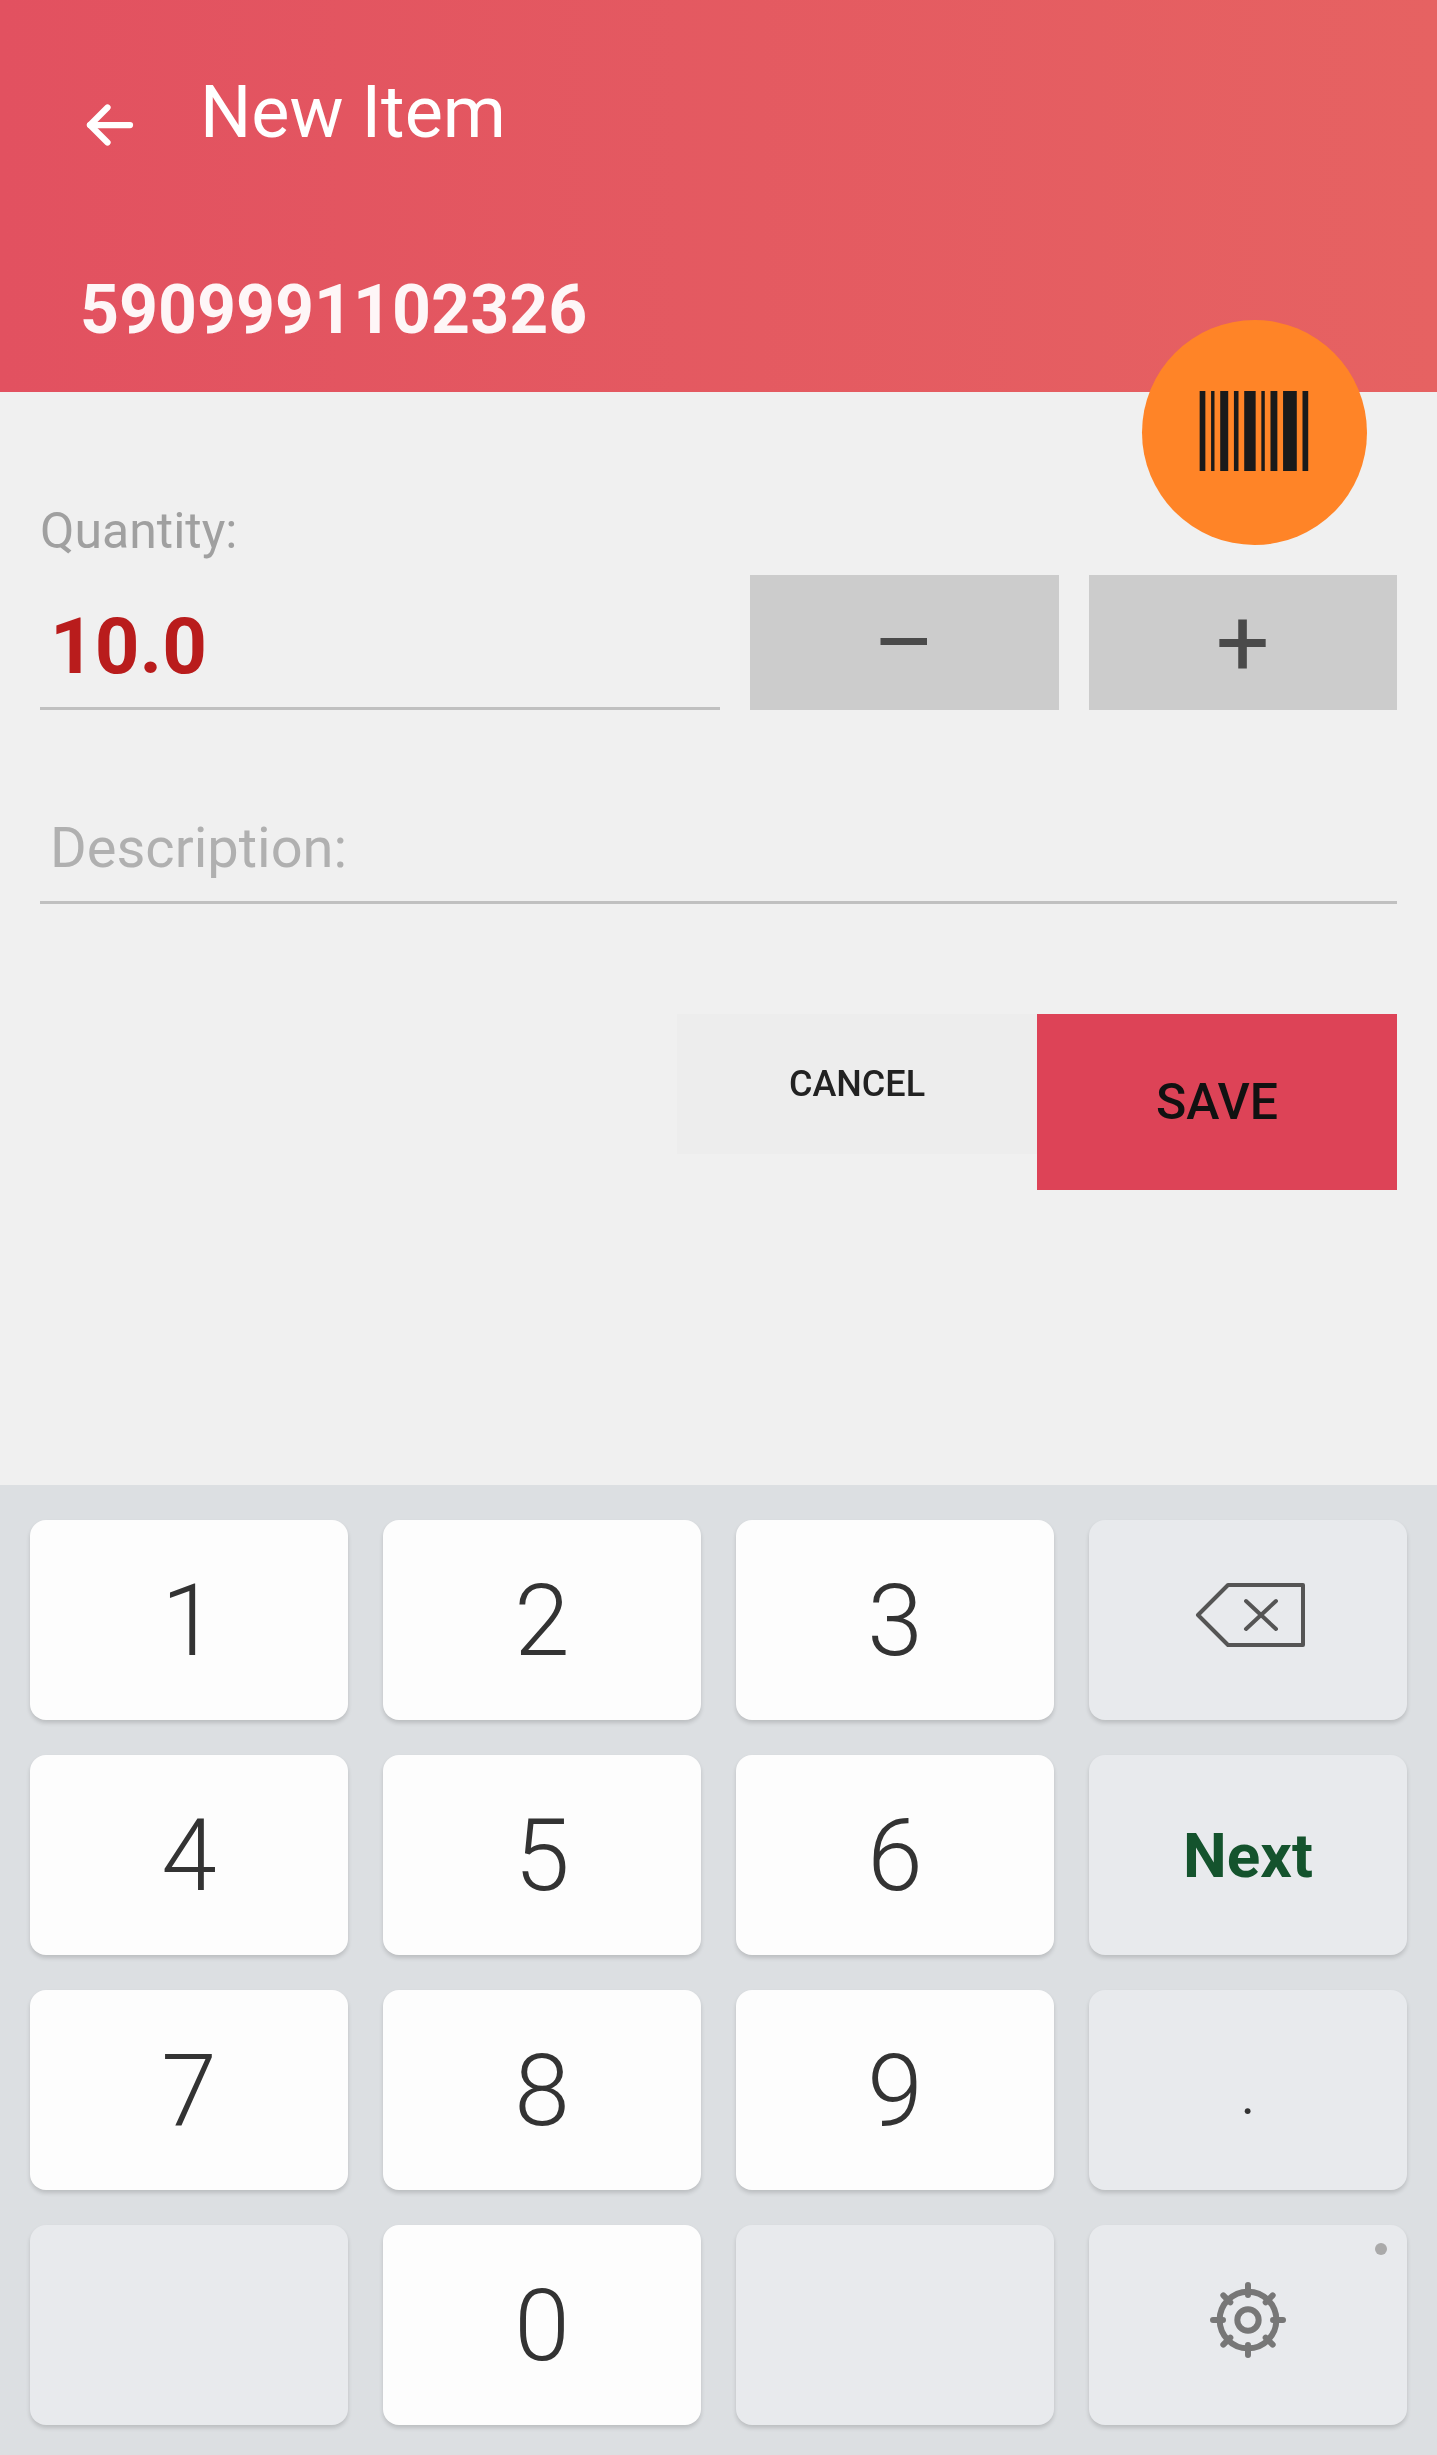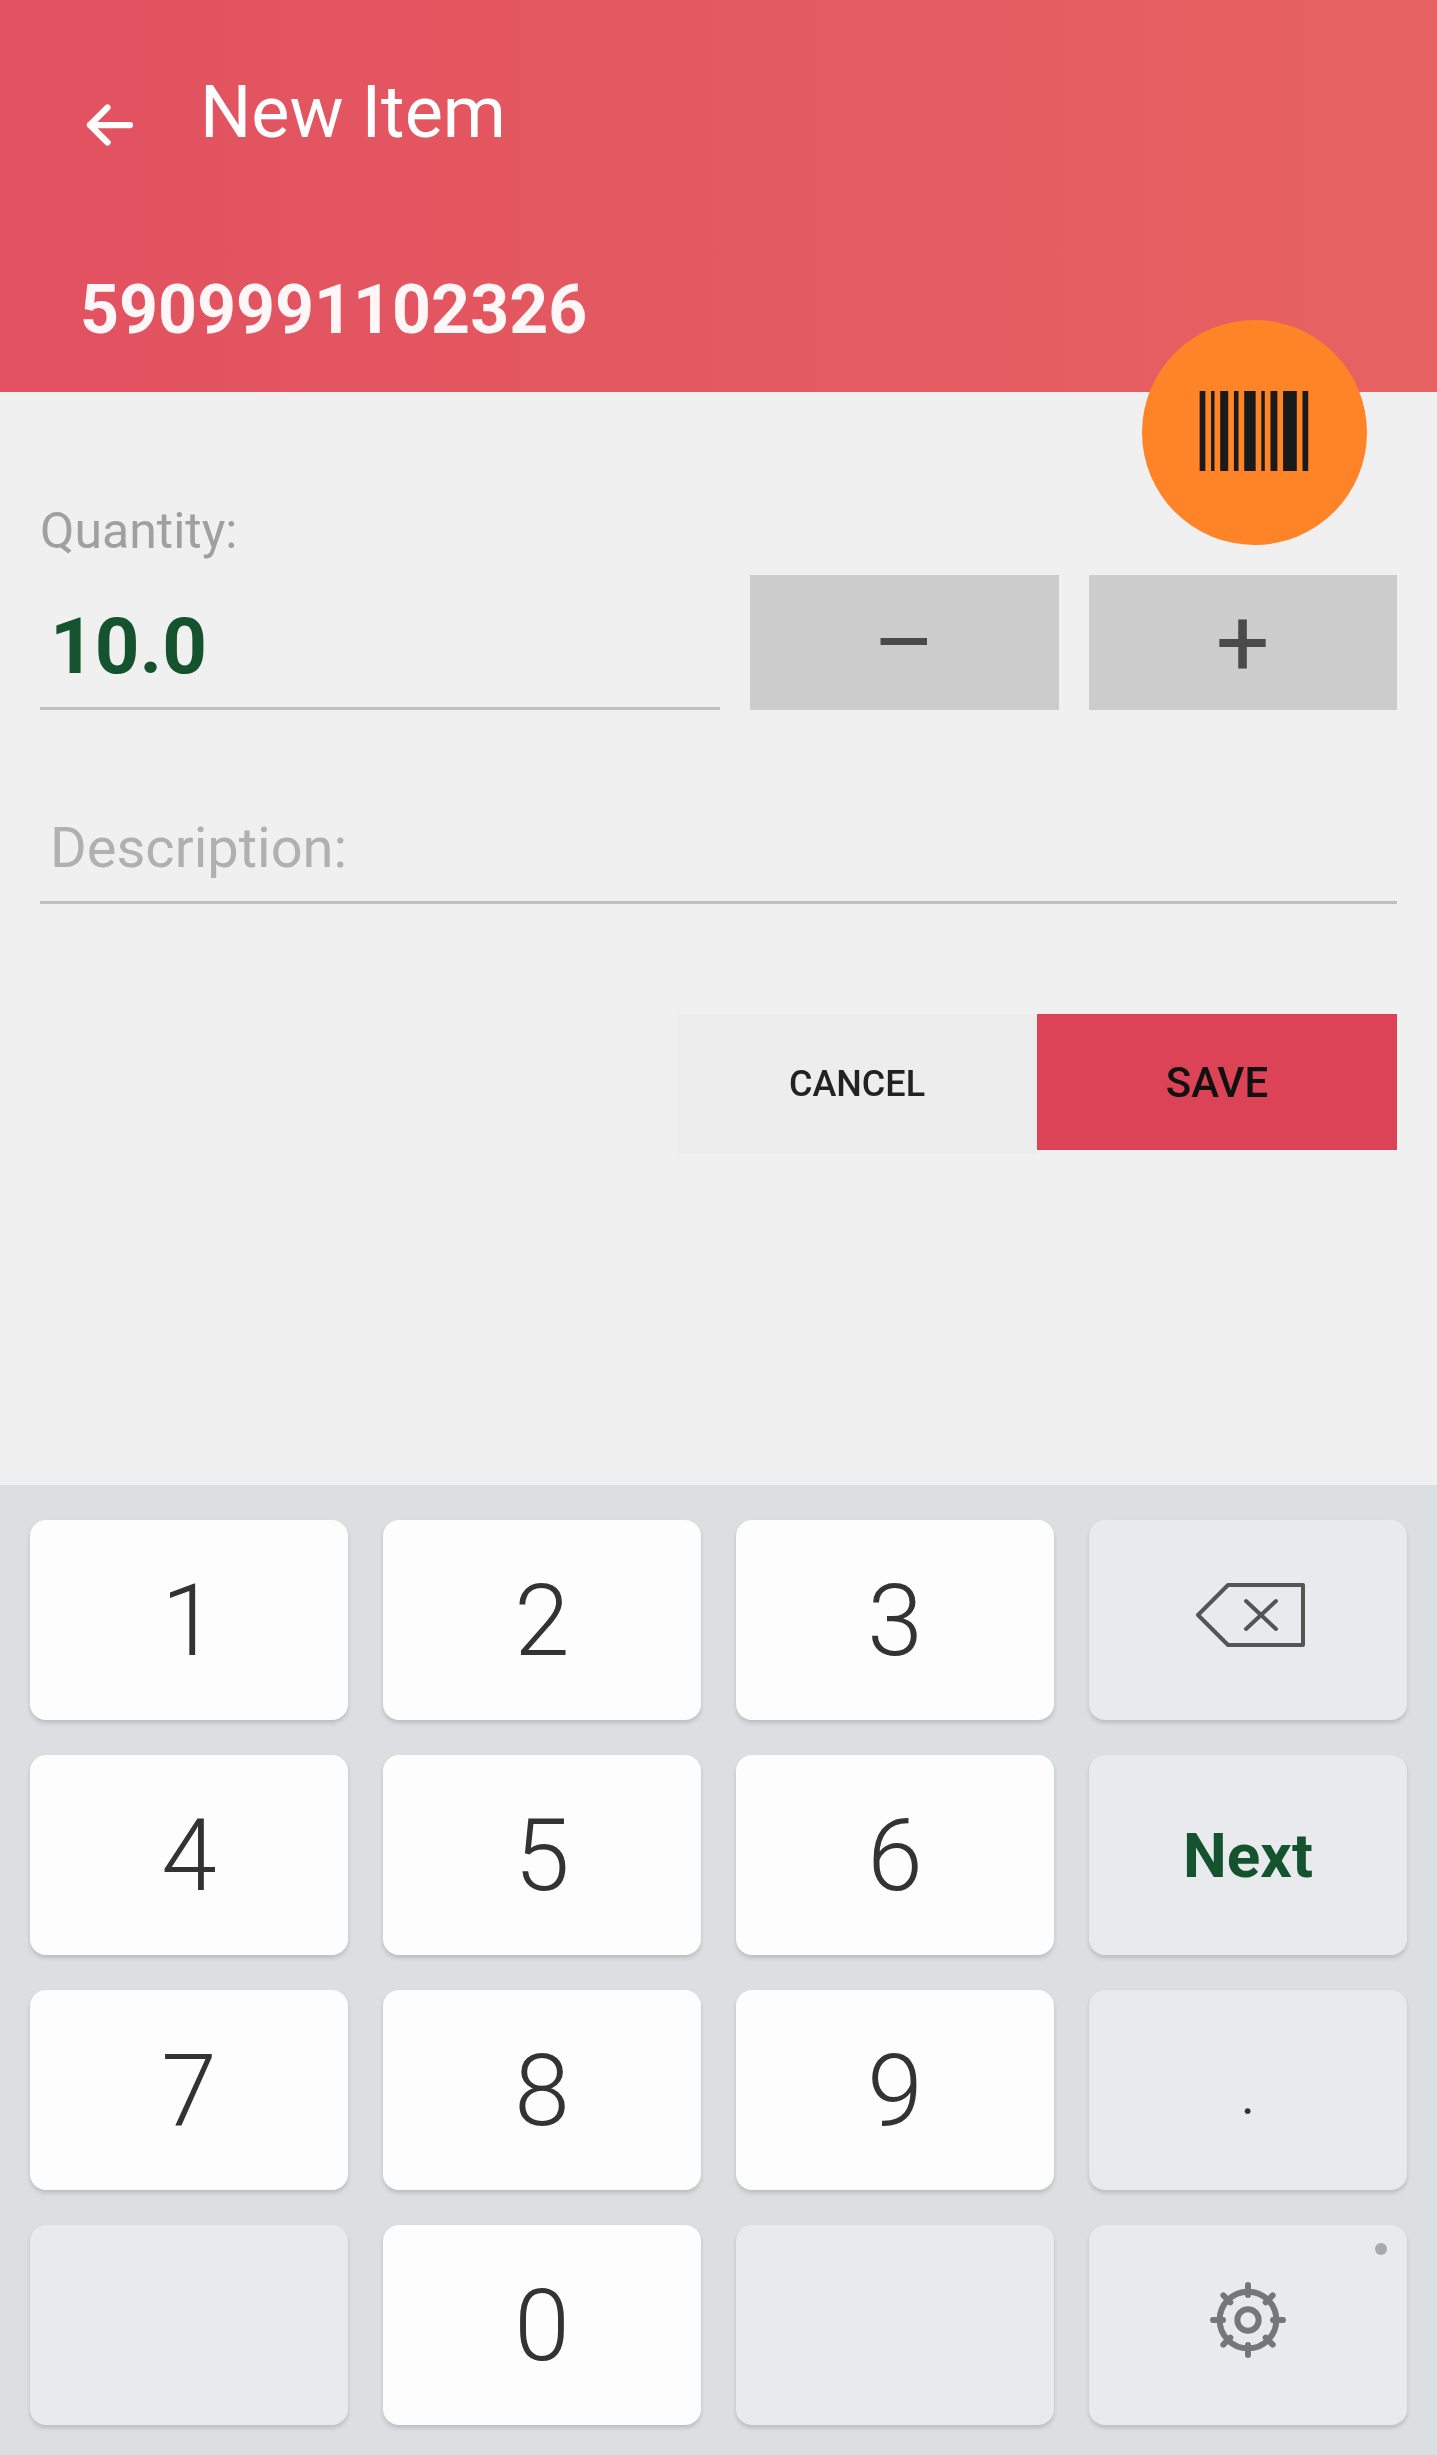--- a/index.html
+++ b/index.html
@@ -74,21 +74,21 @@
       align-items: flex-end;
       gap: 30px;
       margin-top: 15px;
     }
     .quantity-input {
       border: none;
       border-bottom: 3px solid #c0c0c0;
       background: transparent;
       font-size: 78px;
       font-weight: 700;
-      color: #14532d;
+      color: #b91c1c;
       width: 680px;
       padding: 15px 10px;
       outline: none;
     }
     .step-btn {
       width: 315px;
       height: 135px;
       background: #cccccc;
       border: none;
       font-size: 95px;
@@ -120,24 +120,24 @@
       height: 140px;
       background: #ededed;
       border: none;
       font-size: 36px;
       font-weight: 500;
       color: #222;
       cursor: pointer;
     }
     .save-btn {
       width: 360px;
-      height: 136px;
+      height: 176px;
       background: #dd4357;
       border: none;
-      font-size: 42px;
+      font-size: 50px;
       font-weight: 500;
       color: #111;
       cursor: pointer;
     }
     .keyboard {
       position: absolute;
       bottom: 0;
       left: 0;
       right: 0;
       background: #dcdfe2;

